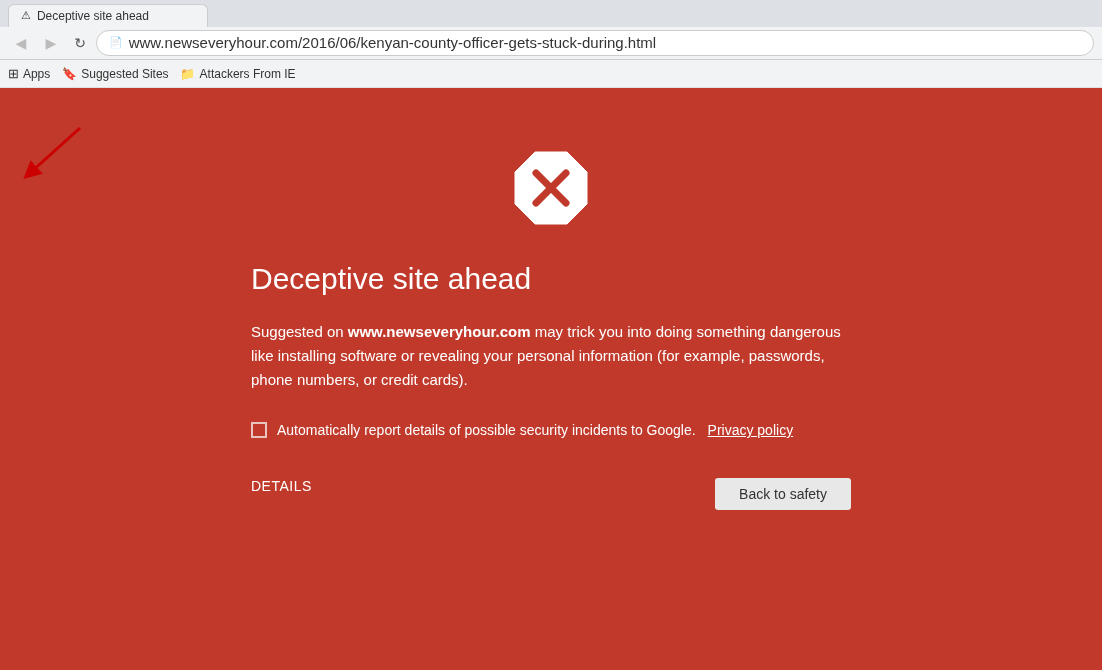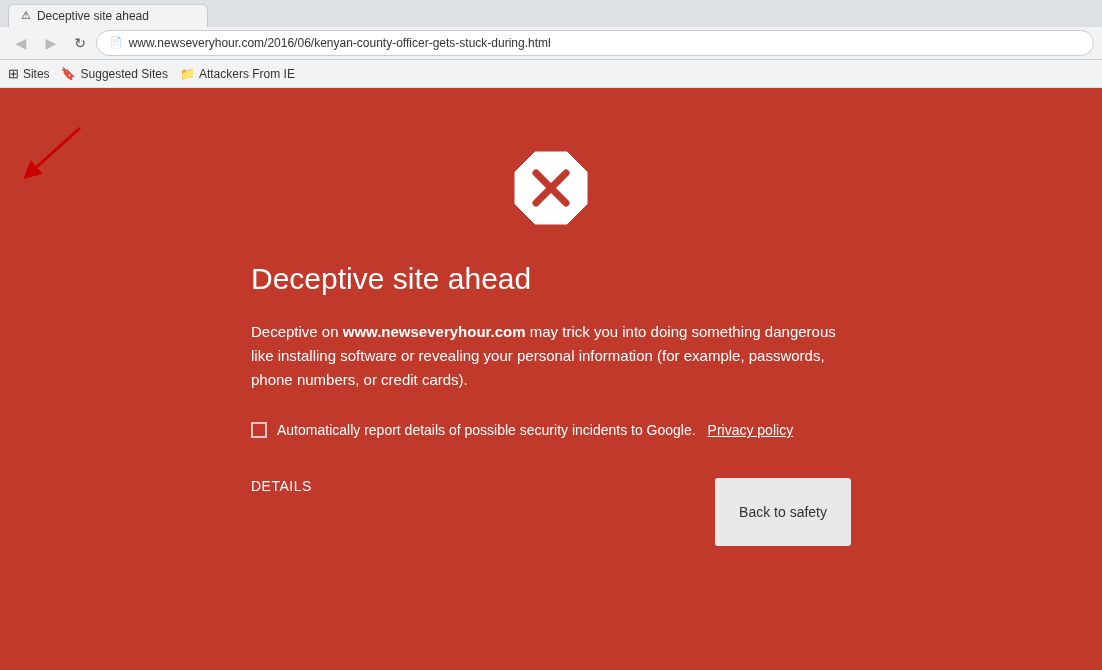--- a/index.html
+++ b/index.html
@@ -74,21 +74,21 @@
       border-radius: 13px;
       background: #fff;
       padding: 0 12px;
       font-size: 12px;
       color: #333;
       display: flex;
       align-items: center;
       gap: 6px;
     }
     .address-text {
-      font-size: 12px;
+      font-size: 15px;
       color: #333;
     }
 
     
     .bookmarks-bar {
       height: 28px;
       background: #f1f3f4;
       border-bottom: 1px solid #e0e0e0;
       display: flex;
       align-items: center;
@@ -185,21 +185,21 @@
       cursor: pointer;
       letter-spacing: 0.5px;
       font-weight: 500;
       text-transform: uppercase;
     }
 
     .back-to-safety-btn {
       background: #e8e8e8;
       border: none;
       border-radius: 3px;
-      padding: 26px 24px;
+      padding: 8px 24px;
       font-size: 14px;
       color: #333;
       cursor: pointer;
       font-weight: 500;
     }
 
     
     .page-icon {
       font-size: 11px;
     }
@@ -234,21 +234,21 @@
       <span class="address-text">
         <span>www.newseveryhour.com/2016/06/kenyan-county-officer-gets-stuck-during.html</span>
       </span>
     </div>
   </div>
 </div>
 
 <div class="bookmarks-bar" style="position:relative;">
   <div class="bookmark-item">
     <span style="font-size:13px;">⊞</span>
-    <span>Sites</span>
+    <span>Apps</span>
   </div>
   <div class="bookmark-item">
     <span>🔖</span>
     <span>Suggested Sites</span>
   </div>
   <div class="bookmark-item">
     <span>📁</span>
     <span>Attackers From IE</span>
   </div>
 
@@ -272,21 +272,21 @@
       <polygon points="24,4 56,4 76,24 76,56 56,76 24,76 4,56 4,24" fill="white" stroke="white" stroke-width="1"></polygon>
 
       <line x1="25" y1="25" x2="55" y2="55" stroke="#c0392b" stroke-width="7" stroke-linecap="round"></line>
       <line x1="55" y1="25" x2="25" y2="55" stroke="#c0392b" stroke-width="7" stroke-linecap="round"></line>
     </svg>
   </div>
 
   <div class="warning-title">Deceptive site ahead</div>
 
   <div class="warning-body">
-    <span>Deceptive on </span><span class="site-name">www.newseveryhour.com</span><span> may trick you into doing something dangerous like installing software or revealing your personal information (for example, passwords, phone numbers, or credit cards).</span>
+    <span>Suggested on </span><span class="site-name">www.newseveryhour.com</span><span> may trick you into doing something dangerous like installing software or revealing your personal information (for example, passwords, phone numbers, or credit cards).</span>
   </div>
 
   <div class="checkbox-row">
     <input type="checkbox" class="checkbox-input" style="">
     <label class="checkbox-label">
       <span>Automatically report details of possible security incidents to Google.</span>
       <a class="privacy-link">Privacy policy</a>
     </label>
   </div>
 

